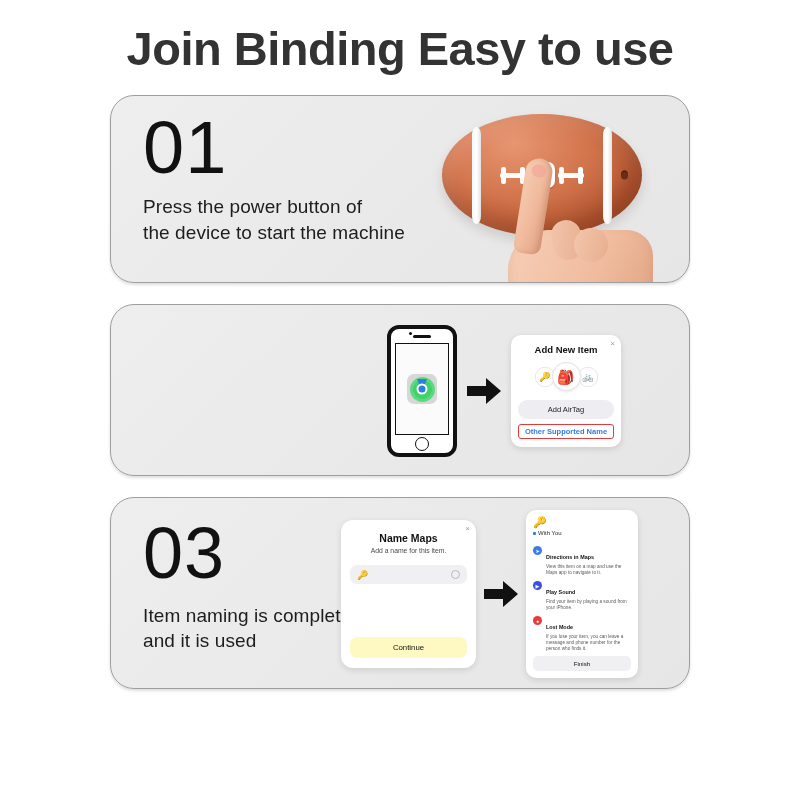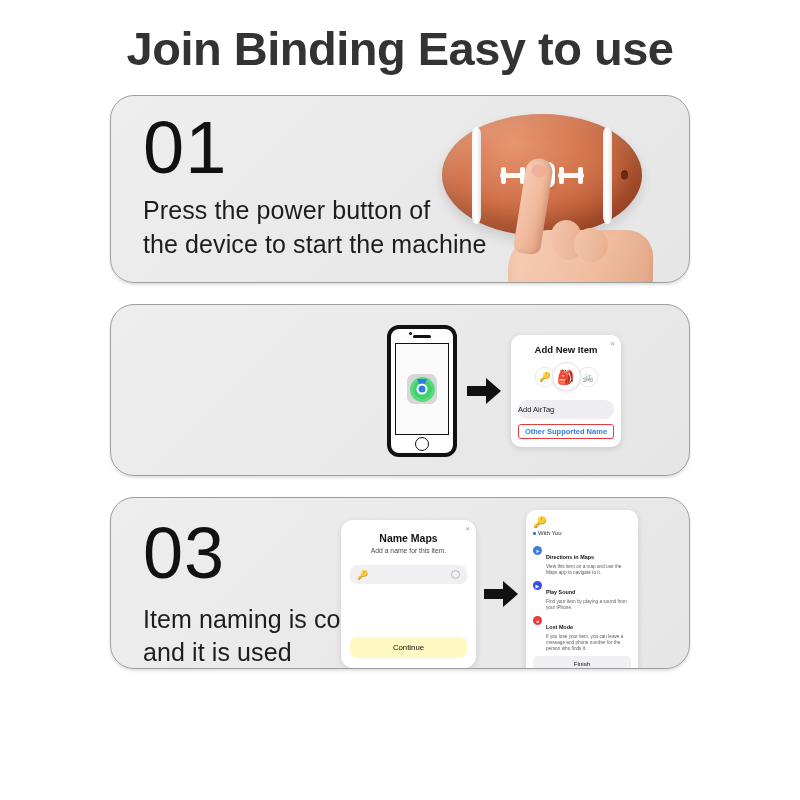--- a/index.html
+++ b/index.html
@@ -50,42 +50,42 @@
     width: 580px;
     background: linear-gradient(135deg, #eeeeee 0%, #e9e9e9 55%, #e6e6e6 100%);
     border: 1px solid #9e9e9e;
     border-radius: 24px;
     box-shadow: 0 2px 3px rgba(0,0,0,0.13);
     box-sizing: border-box;
     overflow: hidden;
   }
   .card-1 { height: 188px; }
   .card-2 { height: 172px; }
-  .card-3 { height: 172px; }
+  .card-3 { height: 192px; }
 
   .step-text-block {
     position: absolute;
     left: 32px;
     top: 18px;
   }
   .card-2 .step-text-block { top: 20px; }
   .card-3 .step-text-block { top: 22px; }
 
   .step-number {
     font-size: 74px;
     font-weight: 300;
     line-height: 0.92;
     color: #111111;
     letter-spacing: 1px;
   }
   .card-2 .step-number { font-size: 72px; }
   .card-3 .step-number { font-size: 72px; }
 
   .step-desc {
-    font-size: 25px;
+    font-size: 19px;
     line-height: 1.34;
     color: #1d1d1d;
     margin-top: 12px;
     white-space: pre-line;
     letter-spacing: 0.1px;
   }
   .card-2 .step-desc { margin-top: 16px; }
   .card-3 .step-desc { margin-top: 16px; }
 
   
@@ -304,20 +304,21 @@
     background:#fff; border:1px solid #e3e3e3;
     display:flex;align-items:center;justify-content:center;
     font-size: 11px; line-height: 1;
   }
   .badge.b1 { transform: scale(0.85); margin-right:-5px; }
   .badge.b2 { width:27px;height:27px;font-size:14px; z-index:2; box-shadow:0 1px 3px rgba(0,0,0,0.1); }
   .badge.b3 { transform: scale(0.85); margin-left:-5px; }
   .dialog-btn {
     background: #eeeef2;
     border-radius: 9px;
+    text-align:center;
     font-size: 7.5px;
     color:#1b1b1b;
     padding: 5px 0;
     margin-bottom: 5px;
   }
   .dialog-link-wrap {
     border: 1.3px solid #e23b3b;
     border-radius: 3px;
     text-align:center;
     padding: 2px 0;

